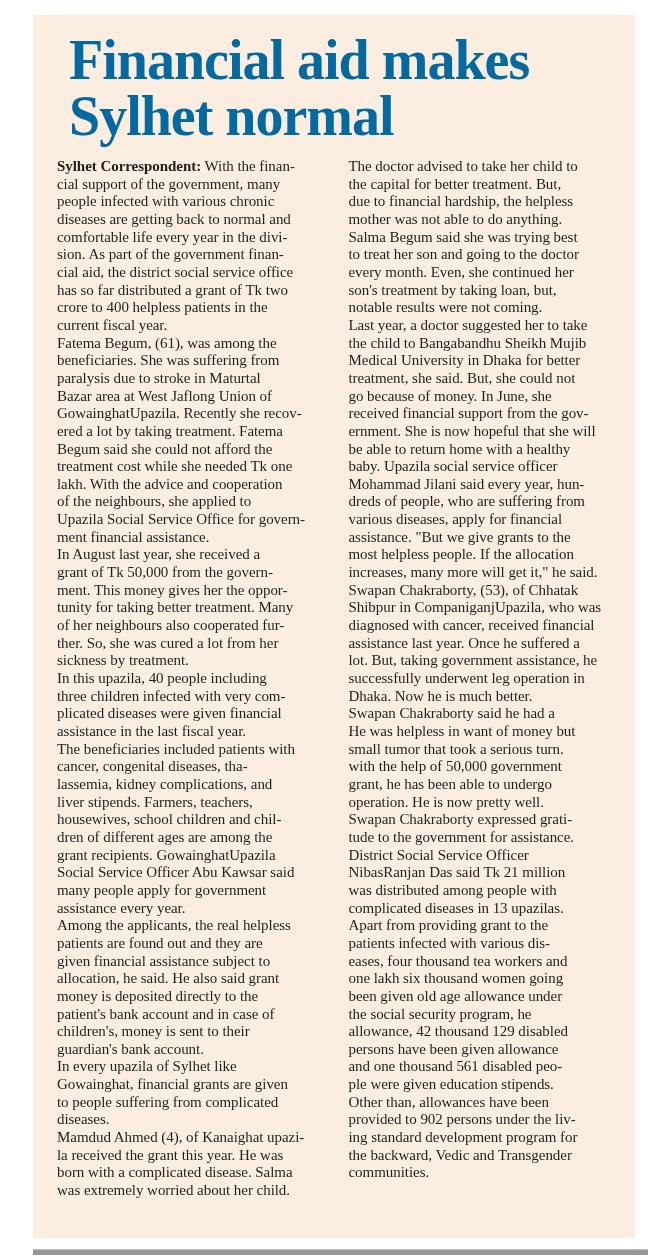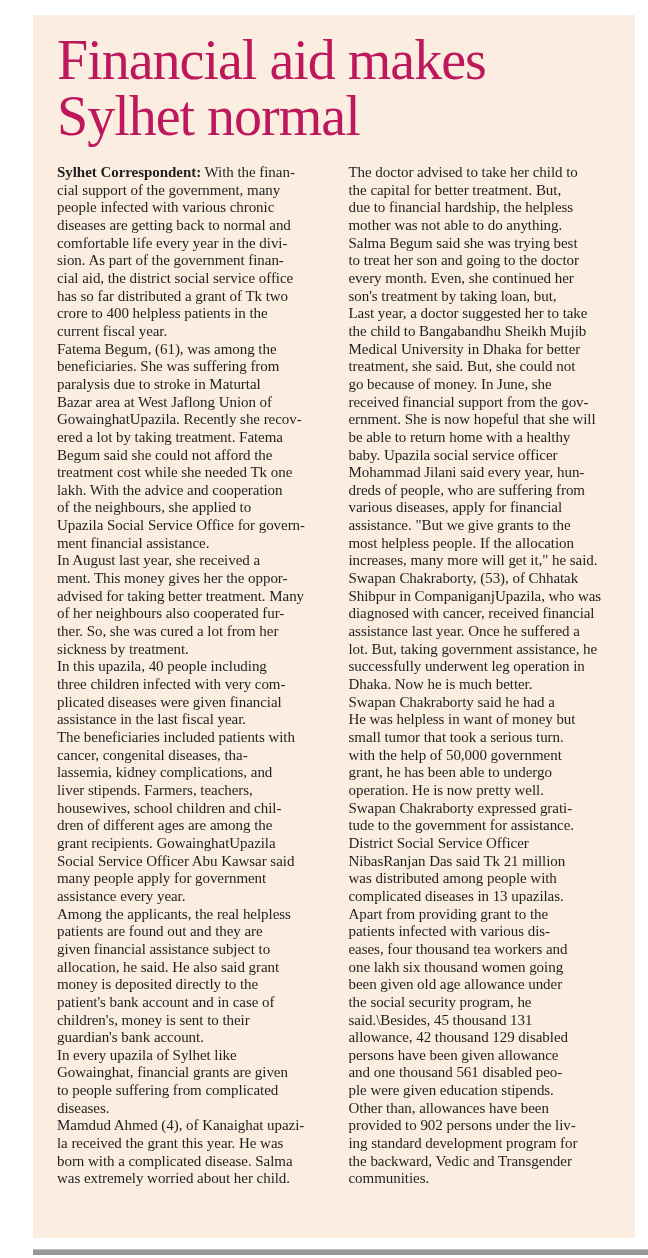--- a/index.html
+++ b/index.html
@@ -15,32 +15,32 @@
     position: absolute;
     left: 33px;
     top: 15px;
     width: 602px;
     height: 1223px;
     background: #fbeee1;
     box-sizing: border-box;
     padding: 17px 14px 0 24px;
   }
   .title {
-    margin: 0 0 9px 0;
-    font-weight: normal;
-    color: #be185d;
+    margin: 0 0 9px 12px;
+    font-weight: bold;
+    color: #0369a1;
     font-size: 56px;
     line-height: 56px;
     letter-spacing: -1px;
   }
   .title-line { white-space: nowrap; }
   .columns {
     display: flex;
     gap: 19px;
-    margin-top: 20px;
+    margin-top: 14px;
   }
   .col { width: 273px; }
   .tline {
     font-size: 15px;
     line-height: 17.66px;
     color: #1f1f1f;
     white-space: nowrap;
     letter-spacing: -0.05px;
   }
   .bold { font-weight: bold; }
@@ -83,22 +83,23 @@
             <div class="tline">Bazar area at West Jaflong Union of</div>
             <div class="tline">GowainghatUpazila. Recently she recov-</div>
             <div class="tline">ered a lot by taking treatment. Fatema</div>
             <div class="tline">Begum said she could not afford the</div>
             <div class="tline">treatment cost while she needed Tk one</div>
             <div class="tline">lakh. With the advice and cooperation</div>
             <div class="tline">of the neighbours, she applied to</div>
             <div class="tline">Upazila Social Service Office for govern-</div>
             <div class="tline">ment financial assistance.</div>
             <div class="tline">In August last year, she received a</div>
+            <div class="tline">grant of Tk 50,000 from the govern-</div>
             <div class="tline">ment. This money gives her the oppor-</div>
-            <div class="tline">advised for taking better treatment. Many</div>
+            <div class="tline">tunity for taking better treatment. Many</div>
             <div class="tline">of her neighbours also cooperated fur-</div>
             <div class="tline">ther. So, she was cured a lot from her</div>
             <div class="tline">sickness by treatment.</div>
             <div class="tline">In this upazila, 40 people including</div>
             <div class="tline">three children infected with very com-</div>
             <div class="tline">plicated diseases were given financial</div>
             <div class="tline">assistance in the last fiscal year.</div>
             <div class="tline">The beneficiaries included patients with</div>
             <div class="tline">cancer, congenital diseases, tha-</div>
             <div class="tline">lassemia, kidney complications, and</div>
@@ -130,20 +131,21 @@
       <div class="col">
         <div>
             <div class="tline">The doctor advised to take her child to</div>
             <div class="tline">the capital for better treatment. But,</div>
             <div class="tline">due to financial hardship, the helpless</div>
             <div class="tline">mother was not able to do anything.</div>
             <div class="tline">Salma Begum said she was trying best</div>
             <div class="tline">to treat her son and going to the doctor</div>
             <div class="tline">every month. Even, she continued her</div>
             <div class="tline">son's treatment by taking loan, but,</div>
+            <div class="tline">notable results were not coming.</div>
             <div class="tline">Last year, a doctor suggested her to take</div>
             <div class="tline">the child to Bangabandhu Sheikh Mujib</div>
             <div class="tline">Medical University in Dhaka for better</div>
             <div class="tline">treatment, she said. But, she could not</div>
             <div class="tline">go because of money. In June, she</div>
             <div class="tline">received financial support from the gov-</div>
             <div class="tline">ernment. She is now hopeful that she will</div>
             <div class="tline">be able to return home with a healthy</div>
             <div class="tline">baby. Upazila social service officer</div>
             <div class="tline">Mohammad Jilani said every year, hun-</div>
@@ -170,21 +172,20 @@
             <div class="tline">District Social Service Officer</div>
             <div class="tline">NibasRanjan Das said Tk 21 million</div>
             <div class="tline">was distributed among people with</div>
             <div class="tline">complicated diseases in 13 upazilas.</div>
             <div class="tline">Apart from providing grant to the</div>
             <div class="tline">patients infected with various dis-</div>
             <div class="tline">eases, four thousand tea workers and</div>
             <div class="tline">one lakh six thousand women going</div>
             <div class="tline">been given old age allowance under</div>
             <div class="tline">the social security program, he</div>
-            <div class="tline">said.\Besides, 45 thousand 131</div>
             <div class="tline">allowance, 42 thousand 129 disabled</div>
             <div class="tline">persons have been given allowance</div>
             <div class="tline">and one thousand 561 disabled peo-</div>
             <div class="tline">ple were given education stipends.</div>
             <div class="tline">Other than, allowances have been</div>
             <div class="tline">provided to 902 persons under the liv-</div>
             <div class="tline">ing standard development program for</div>
             <div class="tline">the backward, Vedic and Transgender</div>
             <div class="tline">communities.</div>
           </div>

